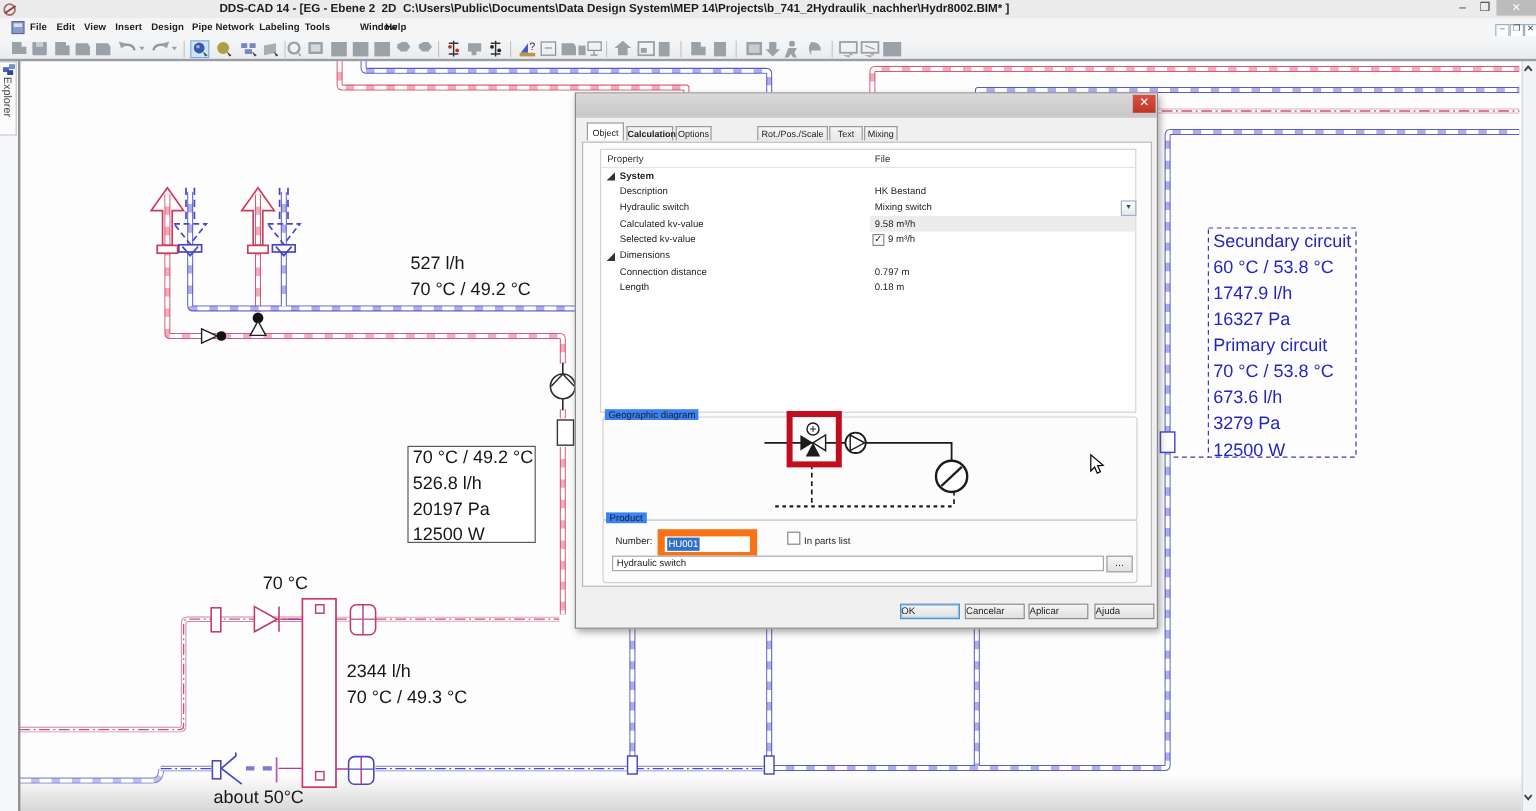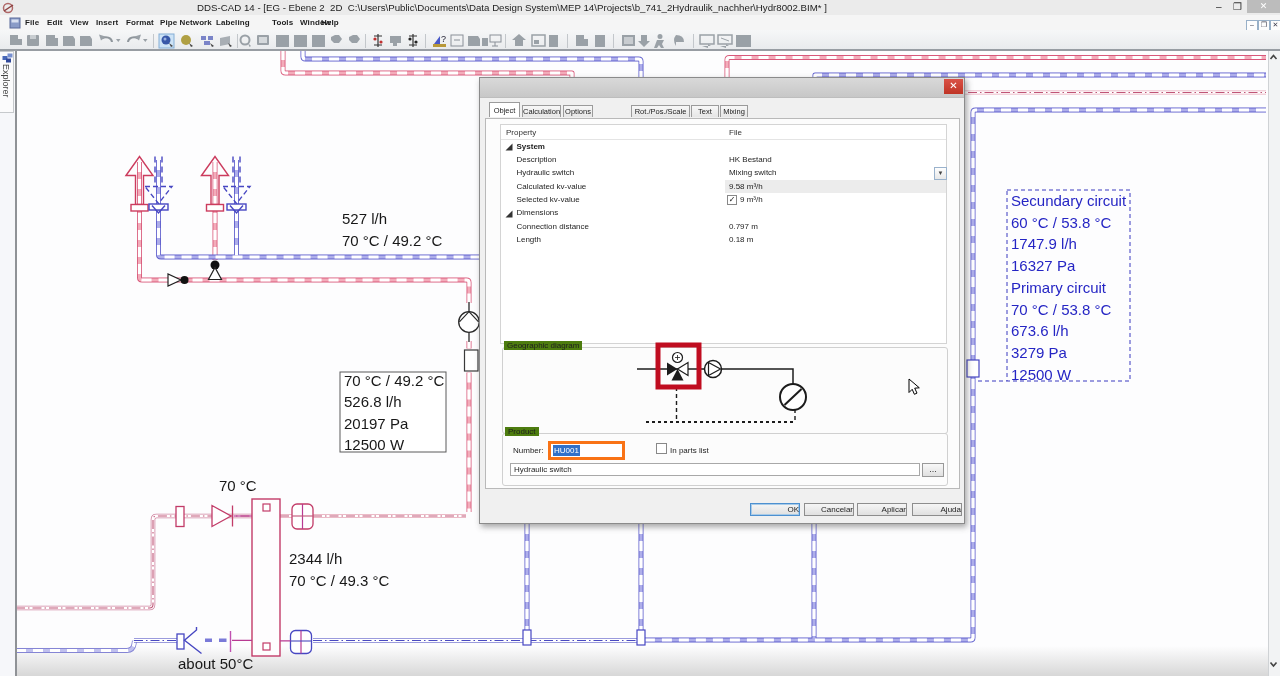--- a/index.html
+++ b/index.html
@@ -1,21 +1,21 @@
 <!DOCTYPE html>
 <html><head>
 <meta charset="utf-8">
 <style>
   html,body{margin:0;padding:0;width:1280px;height:676px;overflow:hidden;
     font-family:"Liberation Sans",sans-serif;background:#fff;}
   #stage{position:absolute;left:0;top:0;width:1280px;height:676px;overflow:hidden;}
   .abs{position:absolute;}
   
   #titlebar{left:0;top:0;width:1280px;height:15px;background:#ebebeb;border-bottom:1px solid #e0e0e0;}
-  #titletext{left:0;top:2px;width:1024px;text-align:center;font-size:9.7px;color:#1c1c1c;white-space:pre;}
+  #titletext{left:0;top:2px;width:1024px;text-align:center;font-size:9.7px;color:#1c1c1c;white-space:pre;font-weight:bold;}
   #closebtn{left:1247px;top:0;width:33px;height:13px;background:#bcbcbc;color:#fff;font-size:9px;text-align:center;line-height:13px;}
   .capglyph{top:0px;height:13px;font-size:10px;color:#333;line-height:13px;}
   #menubar{left:0;top:15px;width:1280px;height:15px;background:#f5f5f5;}
   .mi{top:18px;font-size:8px;font-weight:600;color:#1e1e1e;letter-spacing:0.1px;}
   .mdib{top:20px;width:10px;height:9px;background:#fdfdfd;border:1px solid #98b0c8;color:#445;font-size:7px;line-height:8px;text-align:center;}
   #toolbar{left:0;top:30px;width:1280px;height:19px;background:linear-gradient(#f6f7f8,#e9ebed);border-bottom:2px solid #989da3;}
   
   #canvasbg{left:16px;top:50px;width:1252px;height:626px;background:#fdfdfe;}
   #fade{left:16px;top:646px;width:1252px;height:30px;background:linear-gradient(rgba(237,237,237,0),rgba(213,213,213,0.95));}
   #sidebar{left:0;top:50px;width:15px;height:626px;background:#f6f7fa;}
@@ -28,22 +28,22 @@
   #dlgtitle{left:0;top:0;width:484px;height:19px;background:linear-gradient(#d9d9d9,#c7c7c7);border-bottom:1px solid #bdbdbd;}
   #dlgtitletext{left:0;top:4px;width:484px;text-align:center;font-size:10.5px;color:#222;}
   #dlgclose{left:464px;top:1px;width:19px;height:15px;background:linear-gradient(#da5247,#bf3425);color:#fff;font-size:10px;line-height:14px;text-align:center;}
   .tab{top:27px;height:11px;background:linear-gradient(#f7f7f7,#e6e6e6);border:1px solid #9b9b9b;border-bottom:none;font-size:7.5px;color:#222;text-align:center;line-height:11px;}
   #tabactive{top:24px;height:14px;background:#fff;z-index:3;line-height:15px;}
   #tabpage{left:5px;top:40px;width:473px;height:369px;background:#fcfcfc;border:1px solid #b9b9b9;z-index:2;}
   #grid{left:20px;top:46px;width:445px;height:218px;background:#fff;border:1px solid #d4d4d4;z-index:4;font-size:8px;color:#1e1e1e;}
   .gr{position:absolute;white-space:pre;}
   #gb1{left:22px;top:269px;width:444px;height:85px;border:1px solid #d0d0d0;border-radius:3px;z-index:3;}
   #gb2{left:22px;top:355px;width:444px;height:51px;border:1px solid #d0d0d0;border-radius:3px;z-index:3;}
-  .glabel{font-size:8px;color:#1e1e1e;background:#4d7c0f;padding:0 3px;z-index:4;}
-  .btn{top:425px;width:48px;height:11px;background:linear-gradient(#f5f5f5,#e0e0e0);border:1px solid #8d8d8d;font-size:8px;color:#1e1e1e;text-align:right;line-height:11px;z-index:4;}
+  .glabel{font-size:8px;color:#1e1e1e;background:#3b82f6;padding:0 3px;z-index:4;}
+  .btn{top:425px;width:48px;height:11px;background:linear-gradient(#f5f5f5,#e0e0e0);border:1px solid #8d8d8d;font-size:8px;color:#1e1e1e;text-align:left;line-height:11px;z-index:4;}
   svg{display:block;}
   text{font-family:"Liberation Sans",sans-serif;}
 </style>
 </head>
 <body>
 <div id="stage">
 
   <div class="abs" id="canvasbg"></div>
   <div class="abs" id="fade"></div>
   <svg class="abs" id="cv" style="left:0;top:50px" width="1280" height="626" viewBox="0 50 1280 626">
@@ -230,24 +230,24 @@
     <path d="M2,9 L11,3" stroke="#8b4040" stroke-width="1.5"></path>
   </svg>
   <svg class="abs" style="left:9px;top:17px" width="13" height="12" viewBox="0 0 13 12">
     <rect x="1" y="1" width="10" height="10" fill="#8a9cc8" stroke="#5a6a9a"></rect>
     <rect x="2.5" y="2.5" width="7" height="3" fill="#d8e0f0"></rect>
   </svg>
   <div class="abs mi" style="left:25px">File</div>
   <div class="abs mi" style="left:47px">Edit</div>
   <div class="abs mi" style="left:70px">View</div>
   <div class="abs mi" style="left:96px">Insert</div>
-  <div class="abs mi" style="left:126px">Format</div>
+  <div class="abs mi" style="left:126px">Design</div>
   <div class="abs mi" style="left:160px">Pipe Network</div>
   <div class="abs mi" style="left:216px">Labeling</div>
-  <div class="abs mi" style="left:272px">Tools</div>
+  <div class="abs mi" style="left:254px">Tools</div>
   <div class="abs mi" style="left:300px">Window</div>
   <div class="abs mi" style="left:321px">Help</div>
   <div class="abs mdib" style="left:1246px">–</div>
   <div class="abs mdib" style="left:1258px">❐</div>
   <div class="abs mdib" style="left:1270px;width:9px">✕</div>
   <div class="abs" id="toolbar"></div>
   <svg class="abs" style="left:0;top:30px" width="1280" height="20" viewBox="0 0 1280 20">
     <g fill="#9aa1a7">
       <path d="M10,5 h8 v4 h4 v6 h-12 z"></path>
       <rect x="27" y="5" width="12" height="11" rx="1"></rect>
@@ -347,21 +347,21 @@
     <rect x="0.5" y="3" width="5" height="4" fill="#4868b8"></rect>
     <rect x="5.5" y="0.5" width="5" height="4" fill="#7890d0"></rect>
     <rect x="4" y="5.5" width="5" height="4" fill="#30489a"></rect>
   </svg>
 
   <div class="abs" id="dlg">
     <div class="abs" id="dlgtitle"></div>
     <div class="abs" id="dlgclose">✕</div>
     <div class="abs" id="tabpage"></div>
     <div class="abs tab" id="tabactive" style="left:9px;width:29px;">Object</div>
-    <div class="abs tab" style="left:42px;width:37px;">Calculation</div>
+    <div class="abs tab" style="left:42px;width:37px;font-weight:bold;">Calculation</div>
     <div class="abs tab" style="left:83px;width:28px;">Options</div>
     <div class="abs tab" style="left:115px;width:33px;margin-top:48px;">Attributes</div>
     <div class="abs tab" style="left:151px;width:57px;">Rot./Pos./Scale</div>
     <div class="abs tab" style="left:211px;width:26px;">Text</div>
     <div class="abs tab" style="left:240px;width:26px;">Mixing</div>
     <div class="abs" id="grid">
       <div class="gr" style="left:5px;top:3px;color:#333">Property</div>
       <div class="gr" style="left:228px;top:3px;color:#333">File</div>
       <div class="gr" style="left:0;top:14px;width:445px;height:1px;background:#e4e4e4"></div>
       <div class="gr" style="left:224px;top:54.5px;width:221px;height:13.4px;background:#ececec"></div>
@@ -386,21 +386,21 @@
           <path d="M7.5,0.5 V7.5 H0.5 Z" fill="#333"></path>
         </svg>
       <div class="gr" style="left:226px;top:70px;width:8px;height:8px;background:#fff;border:1px solid #888;font-size:8px;line-height:8px;text-align:center;color:#111">✓</div>
       <div class="gr" style="left:433px;top:41.5px;width:11px;height:11px;background:linear-gradient(#fefefe,#e8e8e8);border:1px solid #9ab2cc;font-size:6px;color:#444;text-align:center;line-height:11px">▼</div>
     </div>
     <div class="abs" id="gb1"></div>
     <div class="abs" id="gb2"></div>
     <div class="abs glabel" style="left:24px;top:263px">Geographic diagram</div>
     <div class="abs glabel" style="left:25px;top:349px">Product</div>
     <div class="abs" style="left:33px;top:368px;font-size:8px;color:#1e1e1e;z-index:4">Number:</div>
-    <div class="abs" style="left:68px;top:362.5px;width:71px;height:13px;background:#fff;border:3px solid #f97316;z-index:4">
+    <div class="abs" style="left:68px;top:362.5px;width:71px;height:13px;background:#fff;border:6px solid #f97316;z-index:4">
       <span style="position:absolute;left:2px;top:1px;font-size:8px;background:#3070c8;color:#fff;padding:1px 1px">HU001</span>
     </div>
     <div class="abs" style="left:176px;top:364.5px;width:9px;height:9px;background:#fff;border:1px solid #888;z-index:4"></div>
     <div class="abs" style="left:190px;top:368px;font-size:8px;color:#1e1e1e;z-index:4">In parts list</div>
     <div class="abs" style="left:30px;top:385px;width:405px;height:11px;background:#fff;border:1px solid #a8a8a8;z-index:4;font-size:8px;color:#1e1e1e;padding-left:3px;line-height:11px">Hydraulic switch</div>
     <div class="abs" style="left:442px;top:385px;width:20px;height:12px;background:linear-gradient(#f8f8f8,#e0e0e0);border:1px solid #999;z-index:4;font-size:9px;color:#333;text-align:center;line-height:10px">...</div>
     <div class="abs btn" style="left:270px;border:1px solid #4d90d0;box-shadow:0 0 0 1px #a8cbe8 inset">OK</div>
     <div class="abs btn" style="left:324px">Cancelar</div>
     <div class="abs btn" style="left:377px">Aplicar</div>
     <div class="abs btn" style="left:432px">Ajuda</div>

